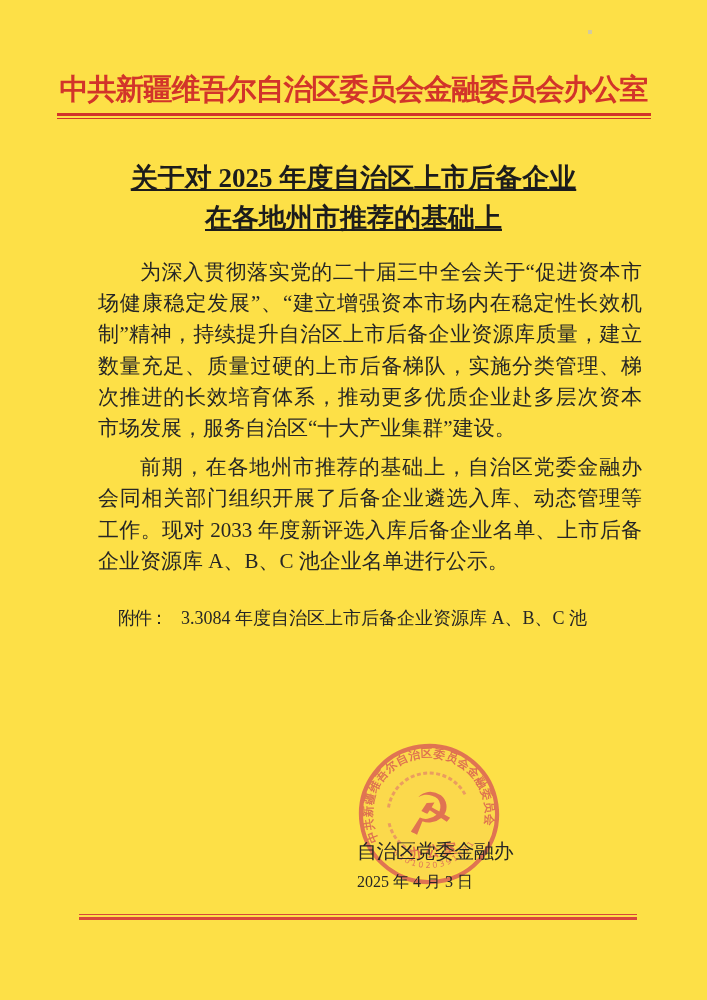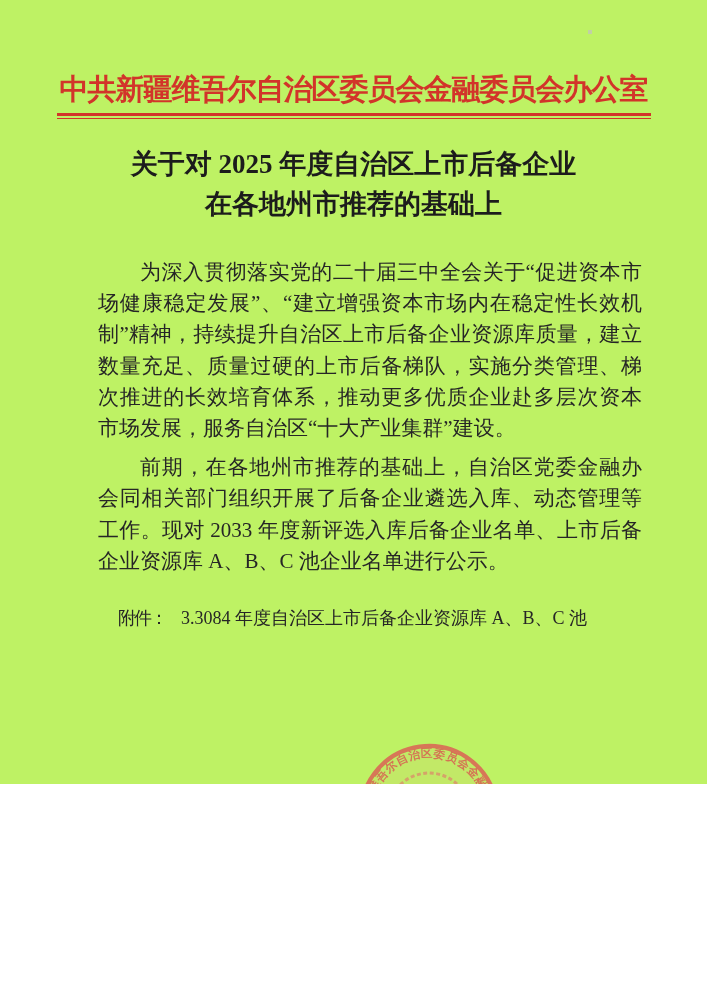--- a/index.html
+++ b/index.html
@@ -1,20 +1,20 @@
 <!DOCTYPE html>
 <html><head>
 <meta charset="utf-8">
 <style>
   html, body { margin: 0; padding: 0; background: #ffffff; }
   .page {
     position: relative;
     width: 707px;
-    height: 784px;
-    background: #bef264;
+    height: 1000px;
+    background: #fde047;
     overflow: hidden;
     font-family: "Liberation Serif", "DejaVu Serif", serif;
   }
 
   
   .letterhead {
     position: absolute;
     top: 70px; left: 0; right: 0;
     text-align: center;
     font-size: 29px;
@@ -37,26 +37,27 @@
     width: 558px;
     height: 2px;
     border-top: 1.2px solid #d8473a;
     border-bottom: 3.5px solid #d8473a;
   }
 
   
   .doc-title {
     position: absolute;
     top: 144px; left: 0; right: 0;
-    margin: 0;
+    margin: 14px;
     text-align: center;
     font-size: 27px;
     font-weight: bold;
     color: #1c1c1c;
     line-height: 40px;
+    text-decoration: underline;
   }
 
   
   .body-text {
     position: absolute;
     top: 249px; left: 90px;
     width: 560px;
     font-size: 21px;
     line-height: 31.2px;
     color: #262626;

